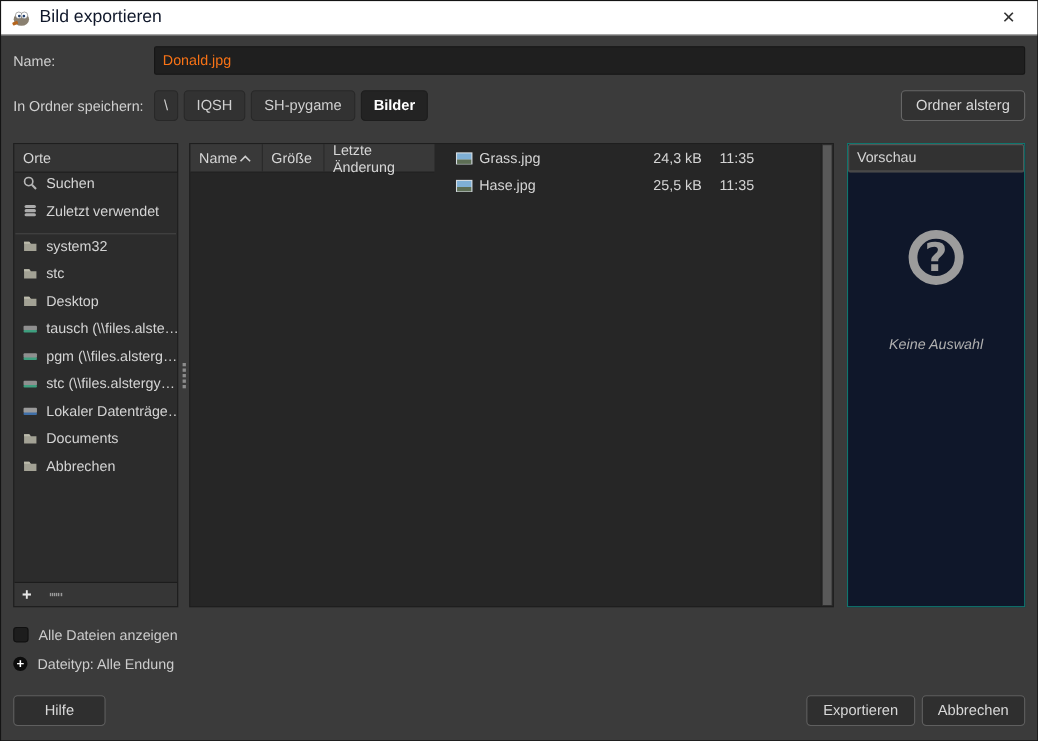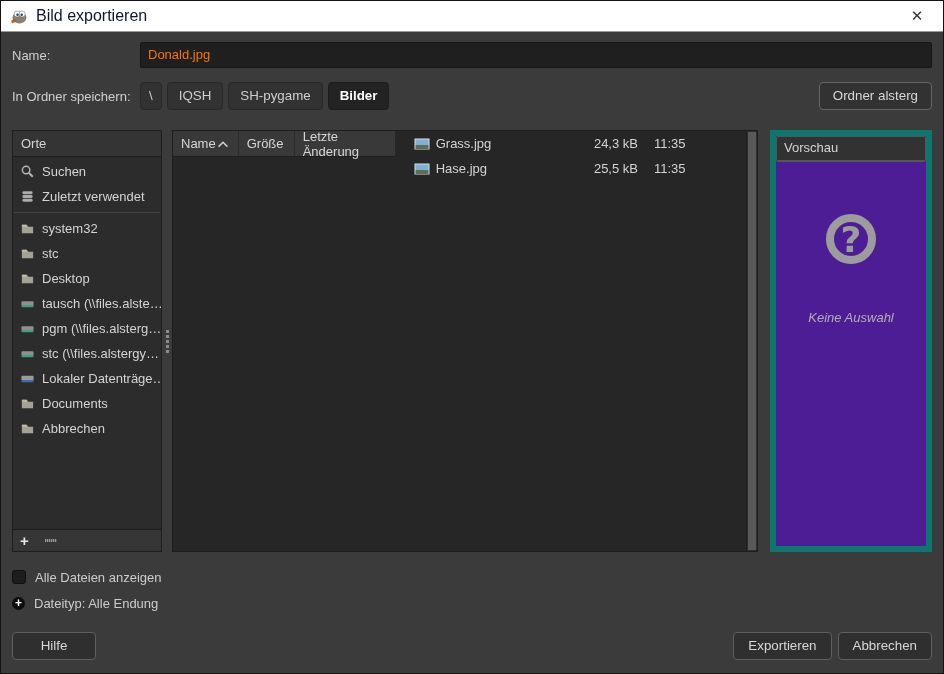--- a/index.html
+++ b/index.html
@@ -30,21 +30,21 @@
   .path-btn.active { background:#232323; border-color:#1d1d1d; color:#ffffff; font-weight:bold; }
   .create-folder-btn { margin-left:auto; background:#323232; border:1px solid #666;
     color:#d8d8d8; padding:6px 13px; border-radius:4px; line-height:1; }
   
   .main { display:flex; margin:16px 12px 0 12px; height:422px; align-items:stretch; }
   .places-pane { width:150px; flex:0 0 auto; background:#2c2c2c; border:1px solid #1e1e1e;
     display:flex; flex-direction:column; overflow:hidden; }
   .places-header { height:26px; line-height:25px; padding:0 8px; background:#343434;
     border-bottom:1px solid #1c1c1c; color:#d4d4d4; }
   .places-list { flex:1; padding-top:2px; }
-  .place-item { height:25px; display:flex; align-items:center; gap:7px; padding:0 4px 0 7px;
+  .place-item { height:25px; display:flex; gap:7px; padding:0 4px 0 7px;
     white-space:nowrap; overflow:hidden; color:#d4d4d4; }
   .place-item svg { flex:0 0 auto; }
   .places-sep { height:1px; background:#454545; margin:3px 1px; }
   .places-toolbar { height:22px; background:#363636; border-top:1px solid #1c1c1c;
     display:flex; align-items:center; gap:16px; padding:0 7px; }
   .add-place { color:#e6e6e6; font-size:15px; font-weight:bold; line-height:1; }
   .remove-place { width:12px; height:3px;
     background:repeating-linear-gradient(90deg,#9a9a9a 0 1px,#555 1px 2px); }
   .splitter { width:10px; flex:0 0 auto; display:flex; align-items:center; justify-content:center; }
   .splitter-grip { width:3px; height:3px; background:#8c8c8c;
@@ -60,22 +60,22 @@
   .hdr-mod  { width:100px; }
   .file-rows { flex:1; }
   .file-row { display:flex; height:25px; align-items:center; margin-right:11px; }
   .cell-name { flex:1; display:flex; align-items:center; gap:6px; padding:0 8px; overflow:hidden; }
   .cell-size { width:56px; text-align:right; padding:0 8px 0 0; }
   .cell-mod  { width:100px; padding:0 8px; }
   .v-scrollbar { position:absolute; top:0; right:0; bottom:0; width:11px; background:#2e2e2e;
     border-left:1px solid #1e1e1e; }
   .v-thumb { position:absolute; top:1px; bottom:1px; left:1px; right:1px; background:#595959; }
   
-  .preview-pane { width:162px; flex:0 0 auto; margin-left:12px; background:#4c1d95;
-    border:6px solid #0f766e; display:flex; flex-direction:column; align-items:center; }
+  .preview-pane { width:162px; flex:0 0 auto; margin-left:12px; background:#0f172a;
+    border:1px solid #0f766e; display:flex; flex-direction:column; align-items:center; }
   .preview-header { align-self:stretch; margin:0; height:26px; line-height:24px; padding:0 8px;
     background:#323232; border-bottom:1px solid #565656; box-shadow:inset 0 0 0 1px #565656;
     border-radius:2px; color:#d4d4d4; }
   .question-badge { margin-top:52px; width:50px; height:50px; border:8px solid #9c9c9c;
     border-radius:50%; display:flex; align-items:center; justify-content:center;
     color:#9c9c9c; font-size:36px; font-weight:bold; font-family:"DejaVu Sans",sans-serif; }
   .no-selection { margin-top:46px; font-style:italic; color:#b0b0b0; }
   
   .options { margin:12px 12px 0 12px; }
   .option-row { display:flex; align-items:center; gap:9px; height:26px; color:#cccccc; }

